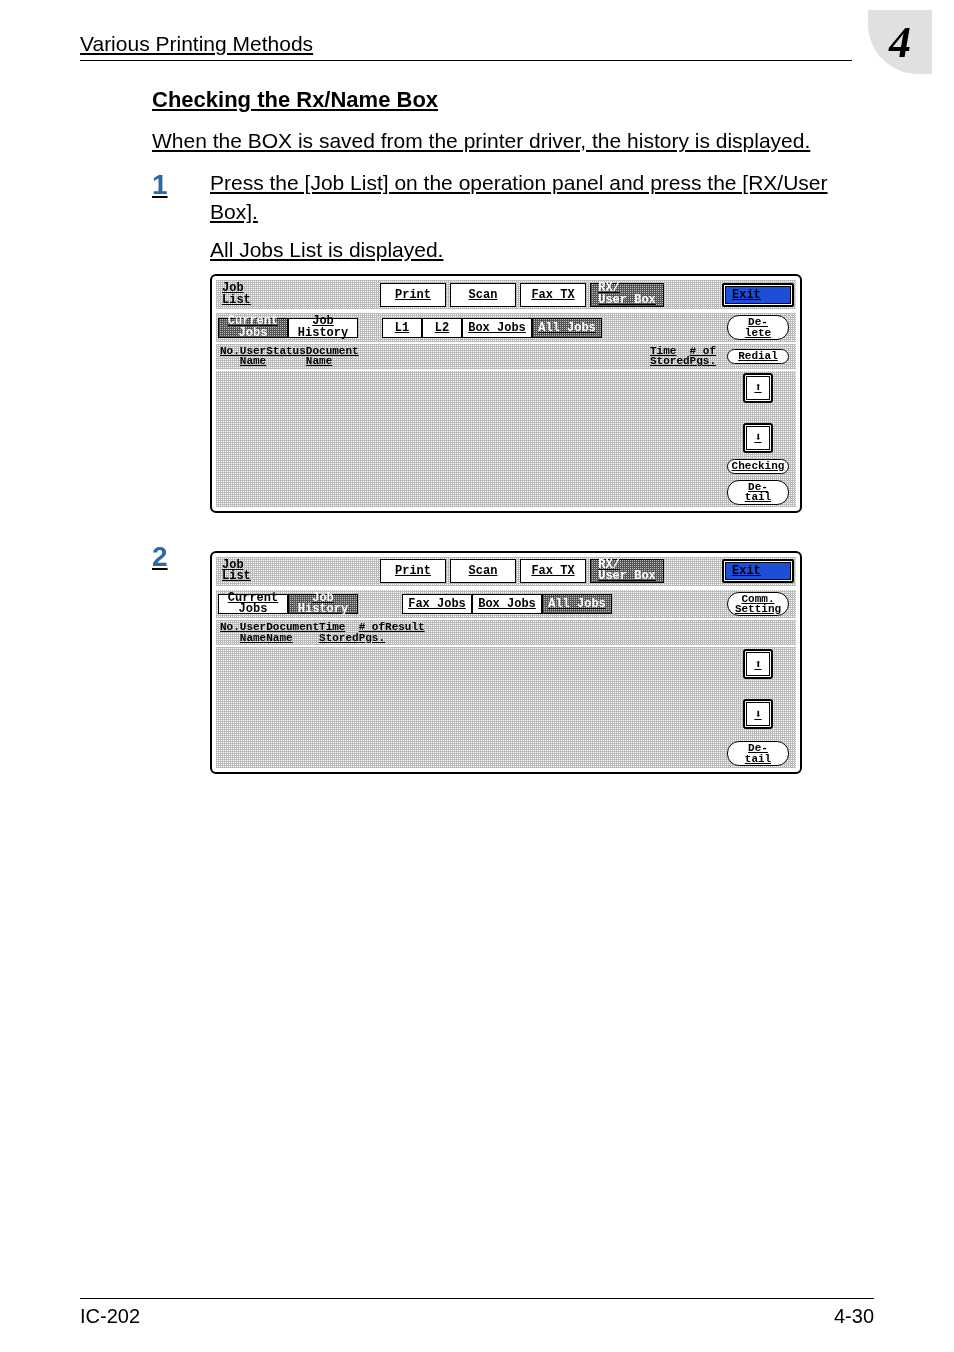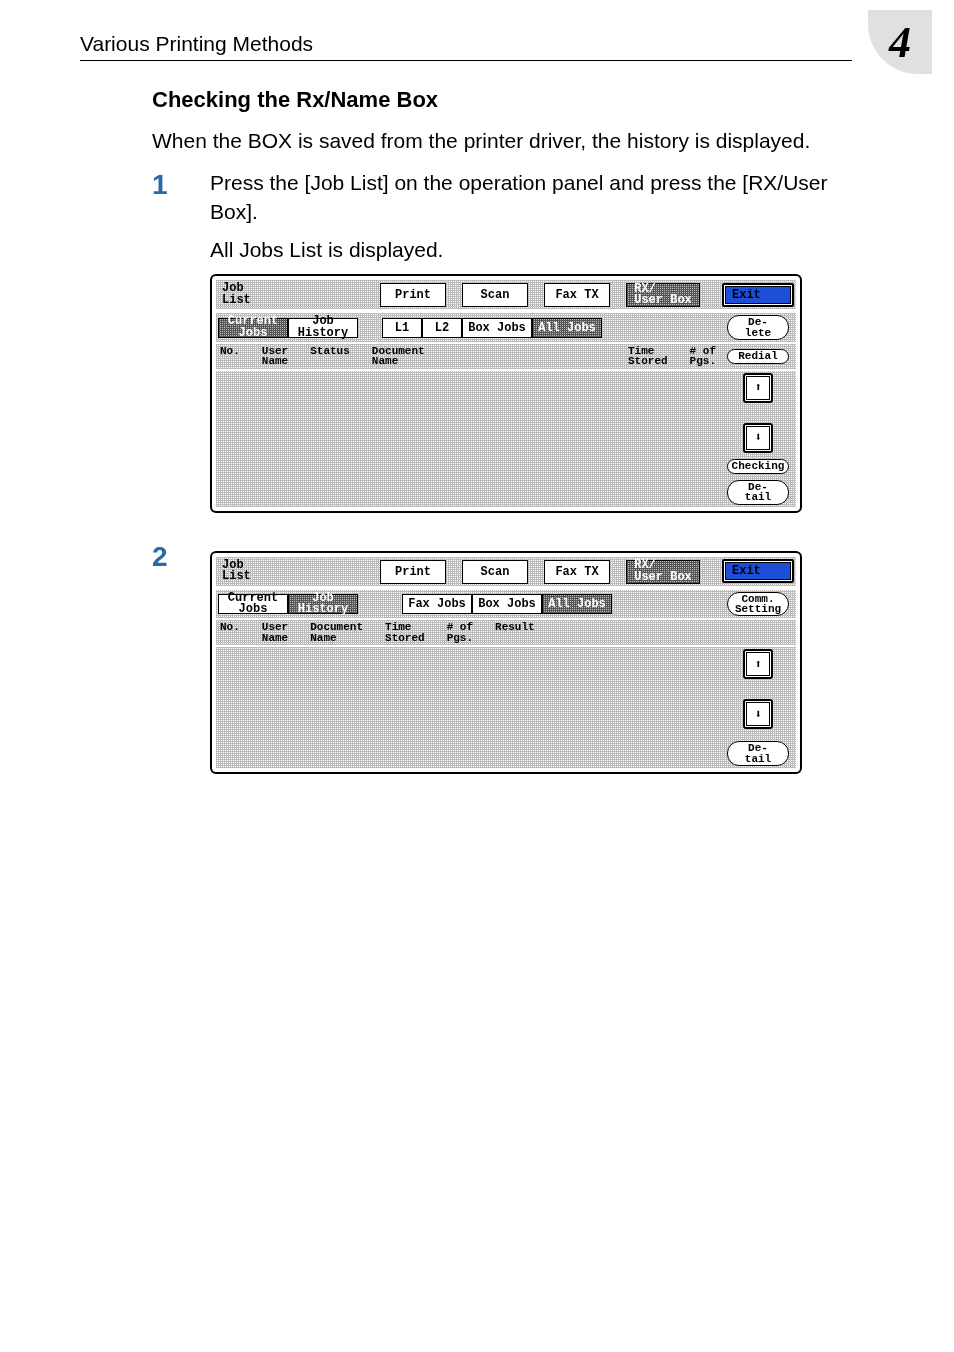--- a/index.html
+++ b/index.html
@@ -9,20 +9,21 @@
     font-family: Arial, Helvetica, sans-serif;
     color: #000;
     width: 954px;
   }
   .page {
     padding: 32px 80px 0 80px;
     box-sizing: border-box;
     width: 932px;
     min-height: 1352px;
     position: relative;
+    text-decoration: underline;
   }
   .header-row {
     display: flex;
     align-items: flex-end;
     justify-content: space-between;
     border-bottom: 1px solid #000;
     padding-bottom: 4px;
     margin-bottom: 26px;
   }
   .header-left {
@@ -112,23 +113,23 @@
     width: 150px;
     padding: 3px 6px;
     display: flex;
     align-items: center;
     font-weight: bold;
     line-height: 1;
   }
   .tab-area {
     flex: 1;
     display: flex;
-    align-items: flex-end;
+    align-items: center;
     padding: 2px;
-    gap: 16px;
+    gap: 4px;
   }
   .tab {
     border: 1px solid #000;
     background: #fff;
     padding: 2px 6px;
     font-weight: bold;
     display: flex;
     align-items: center;
     justify-content: center;
     min-width: 52px;
@@ -217,21 +218,21 @@
     padding: 1px 4px;
     min-width: 52px;
     text-align: center;
     line-height: 1;
     font-size: 11px;
     border-radius: 12px;
   }
   .headers-row {
     padding: 2px 4px;
     display: flex;
-    gap: 22px;
+    gap: 0;
     font-weight: bold;
     line-height: 1;
     font-size: 11px;
   }
   .grid-area {
     display: flex;
   }
   .grid-left {
     flex: 1;
     min-height: 100px;
@@ -440,13 +441,17 @@
 tail</div>
               </div>
             </div>
           </div>
         </div>
 
       </div>
     </div>
   </div>
 
+  <div class="footer-row">
+    <span>IC-202</span>
+    <span>4-30</span>
+  </div>
 </div>
 
 </body></html>

